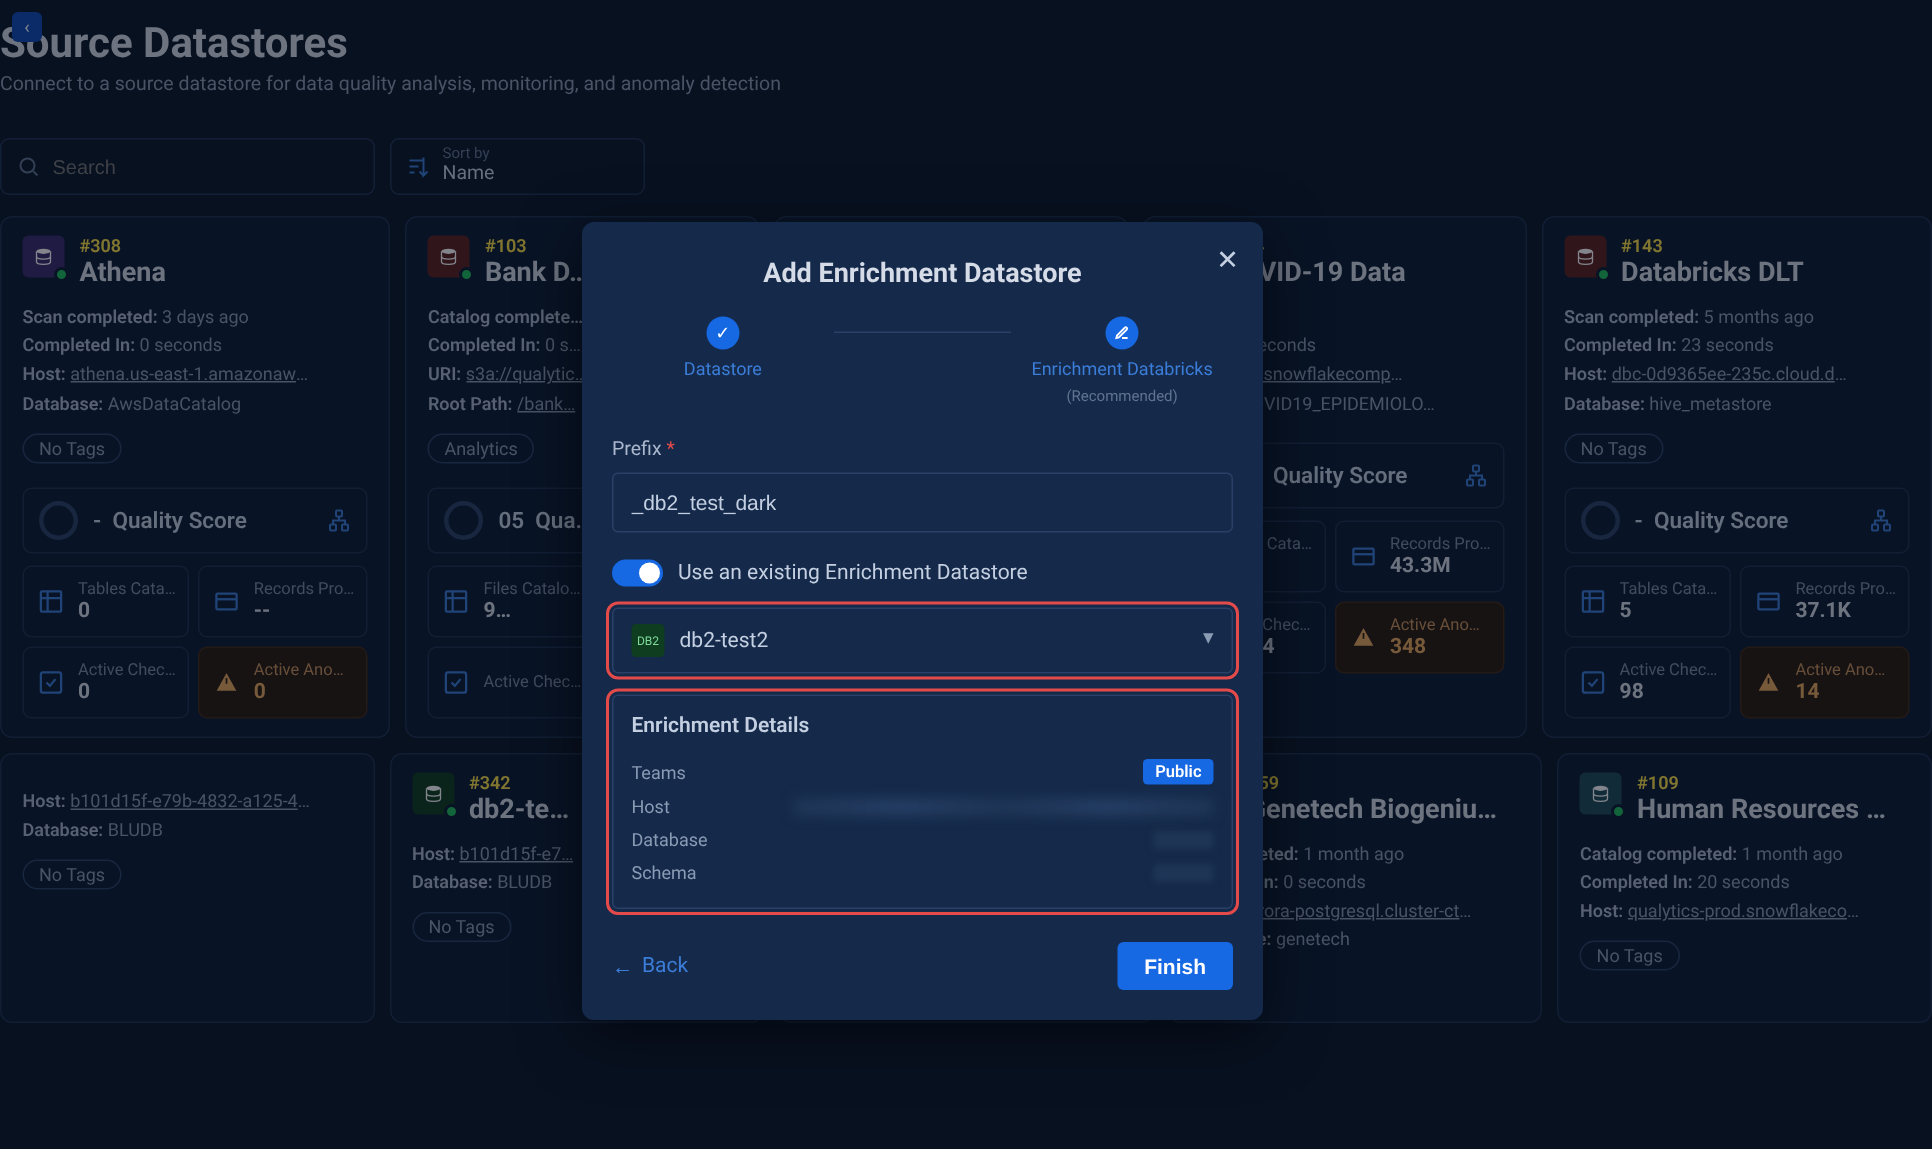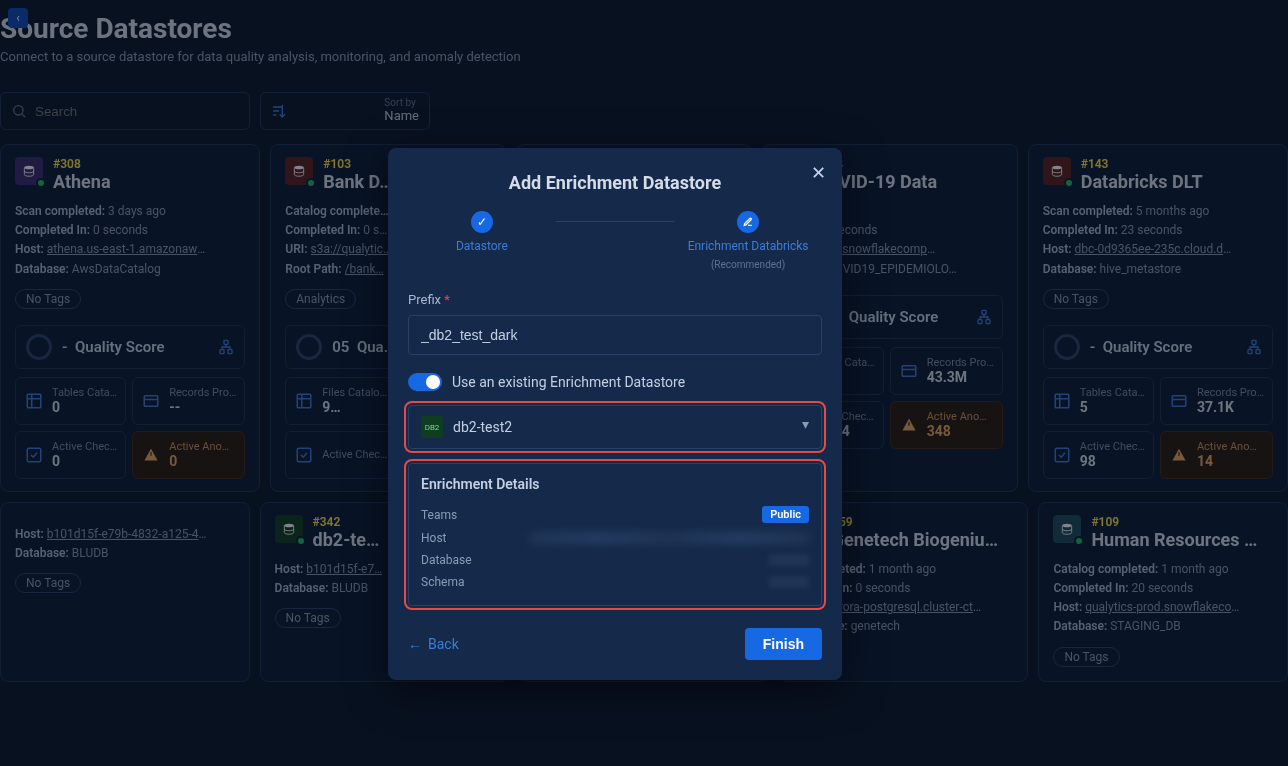--- a/index.html
+++ b/index.html
@@ -3,21 +3,21 @@
 <meta charset="utf-8">
 <style>
 * { box-sizing: border-box; margin: 0; padding: 0; }
 html, body { width: 1288px; height: 766px; background: #0a1628; color: #8a9bb4; font-family: -apple-system, BlinkMacSystemFont, "Segoe UI", Roboto, sans-serif; font-size: 14px; overflow: hidden; position: relative; }
 .back-btn { position: absolute; top: 8px; left: 8px; background: #0e4bb8; color: #fff; border-radius: 4px; width: 20px; height: 20px; display: flex; align-items: center; justify-content: center; font-size: 12px; }
 .page { padding: 12px 0; }
 .page-title { font-size: 28px; font-weight: 700; color: #d5dce8; }
 .page-sub { font-size: 13px; color: #8a9bb4; margin-top: 4px; }
 .controls { display: flex; gap: 10px; margin-top: 28px; }
 .search-box { flex: 0 0 250px; height: 38px; border: 1px solid #1f3556; border-radius: 6px; display: flex; align-items: center; padding: 0 10px; gap: 8px; color: #5f7390; }
-.sort-box { width: 170px; height: 38px; border: 1px solid #1f3556; border-radius: 6px; display: flex; align-items: center; padding: 0 10px; gap: 8px; justify-content: space-between; }
+.sort-box { width: 170px; height: 38px; border: 1px solid #1f3556; border-radius: 6px; display: flex; align-items: center; padding: 0 10px; gap: 8px; }
 .sort-box .lbl-sm { font-size: 10px; color: #5f7390; line-height: 1; }
 .sort-box .lbl-lg { font-size: 13px; color: #c4d0e2; line-height: 1.2; }
 .grid { display: grid; grid-template-columns: repeat(5, 1fr); gap: 10px; margin-top: 14px; }
 .card { border: 1px solid #1c3050; border-radius: 8px; padding: 12px 14px; min-height: 340px; background: #0b1b33; }
 .card-head { display: flex; gap: 10px; align-items: flex-start; }
 .ds-icon { width: 28px; height: 28px; border-radius: 4px; display: flex; align-items: center; justify-content: center; font-size: 14px; position: relative; }
 .ds-icon .dot { position: absolute; right: -3px; bottom: -3px; width: 10px; height: 10px; border-radius: 50%; background: #1fbf5c; border: 2px solid #0b1b33; }
 .card-id { font-size: 12px; color: #fde047; font-weight: 600; }
 .card-name { font-size: 18px; font-weight: 700; color: #d5dce8; }
 .meta { margin-top: 10px; font-size: 12px; line-height: 1.6; }
@@ -538,21 +538,20 @@
       </div>
       <div>
         <div class="card-id">#109</div>
         <div class="card-name">Human Resources …</div>
       </div>
     </div>
     <div class="meta">
           <div><span class="k">Catalog completed:</span> <span class="v">1 month ago</span></div>
           <div><span class="k">Completed In:</span> <span class="v">20 seconds</span></div>
           <div><span class="k">Host:</span> <span class="link trunc">qualytics-prod.snowflakecomputi…</span></div>
-          <div><span class="k">Database:</span> <span class="v">STAGING_DB</span></div>
         </div>
     <span class="tag ">No Tags</span></div>
     </div>
 </div>
 
 <div class="backdrop"></div>
 
 <div class="modal">
   <div class="modal-close">✕</div>
   <div class="modal-title">Add Enrichment Datastore</div>

